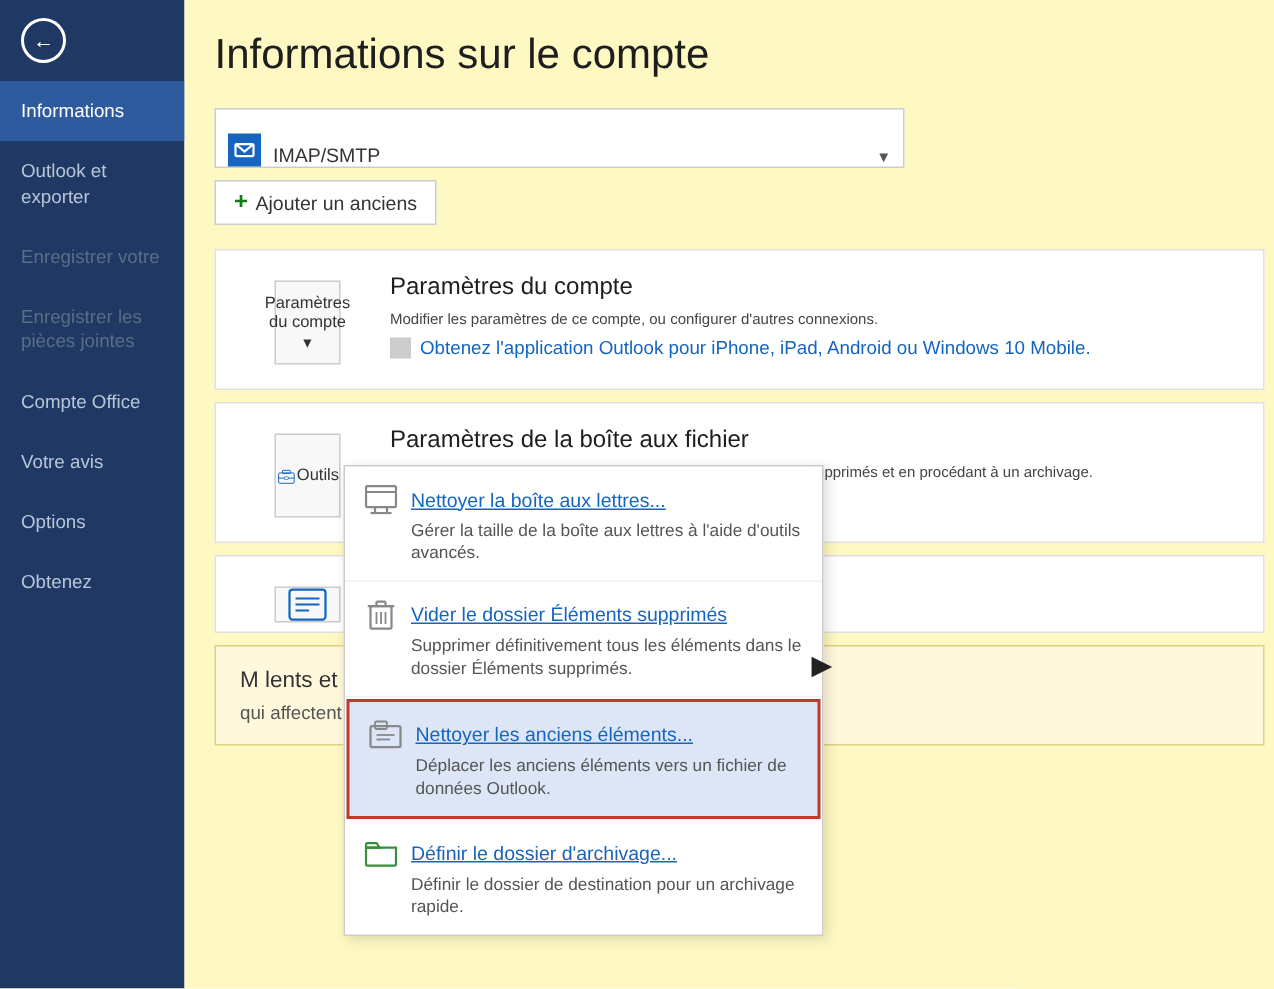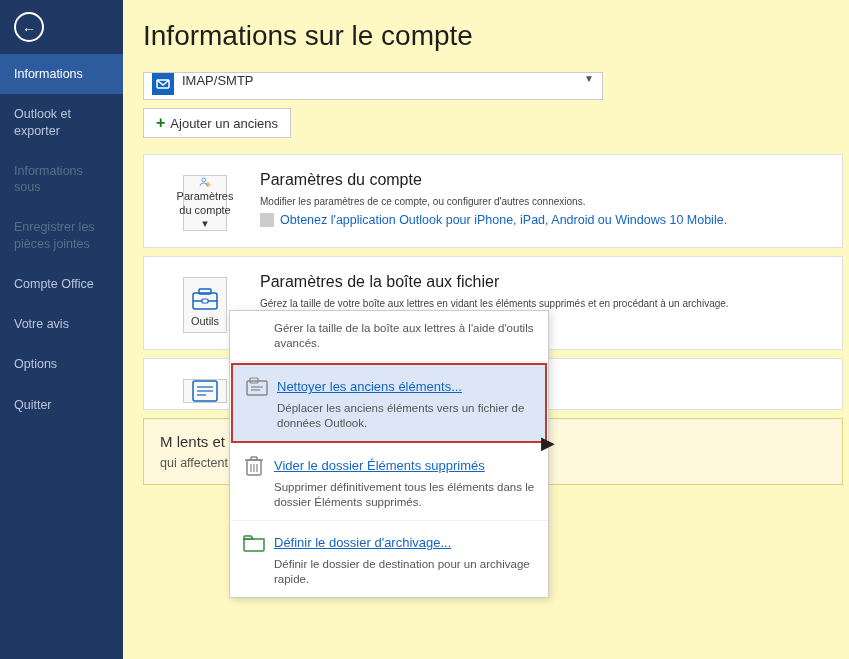--- a/index.html
+++ b/index.html
@@ -58,25 +58,25 @@
     .page-title {
       font-size: 28px;
       font-weight: 300;
       color: #1e1e1e;
       margin-bottom: 20px;
     }
 
     
     .account-selector {
       display: flex;
-      align-items: flex-start;
+      align-items: flex-end;
       border: 1px solid #ccc;
       background: #fff;
       width: 460px;
-      height: 28px;
+      height: 40px;
       padding: 0 8px;
       margin-bottom: 8px;
       cursor: pointer;
     }
     .account-selector-icon {
       width: 22px; height: 22px;
       background: #1565c0;
       margin-right: 8px;
       flex-shrink: 0;
       display: flex; align-items: center; justify-content: center;
@@ -128,21 +128,21 @@
       flex-direction: column;
       align-items: center;
       justify-content: flex-start;
       padding-top: 4px;
     }
     .section-icon-box {
       width: 44px; height: 56px;
       border: 1px solid #ccc;
       background: #f8f8f8;
       display: flex; align-items: center; justify-content: center;
-      flex-direction: column;
+      flex-direction: row;
       cursor: pointer;
       position: relative;
     }
     .section-icon-label {
       font-size: 11px;
       text-align: center;
       color: #333;
       margin-top: 2px;
       line-height: 1.2;
     }
@@ -264,36 +264,36 @@
     <div class="back-circle">←</div>
   </div>
   <div class="sidebar-item active">
     <span>Informations</span>
   </div>
   <div class="sidebar-item">
     <span>Outlook et
 exporter</span>
   </div>
   <div class="sidebar-item disabled">
-    <span>Informations sous</span>
+    <span>Enregistrer votre</span>
   </div>
   <div class="sidebar-item disabled">
     <span>Enregistrer les pièces jointes</span>
   </div>
   <div class="sidebar-item">
     <span>Compte Office</span>
   </div>
   <div class="sidebar-item">
     <span>Votre avis</span>
   </div>
   <div class="sidebar-item">
     <span>Options</span>
   </div>
   <div class="sidebar-item">
-    <span>Quitter</span>
+    <span>Obtenez</span>
   </div>
 </div>
 
 <div class="main">
   <div class="main-inner">
     <h1 class="page-title">Informations sur le compte</h1>
 
     
     <div class="account-selector">
       <div class="account-selector-icon">
@@ -384,36 +384,33 @@
     
     <div class="warning-box">
       <div class="warning-title">M lents et désactivés</div>
       <div class="warning-desc">qui affectent votre expérience Outlook.</div>
     </div>
 
     
     <div class="dropdown-menu">
 
       <div class="dropdown-item">
-        <div class="dropdown-item-desc">Gérer la taille de la boîte aux lettres à l'aide d'outils avancés.</div>
-      </div>
-
-      <div class="dropdown-item highlighted">
         <div class="dropdown-item-header">
           <div class="dropdown-item-icon">
             <svg width="22" height="20" viewBox="0 0 22 20">
-              <rect x="1" y="4" width="20" height="14" rx="1" fill="none" stroke="#888" stroke-width="1.5"></rect>
-              <rect x="4" y="1" width="8" height="5" rx="1" fill="none" stroke="#888" stroke-width="1.2"></rect>
-              <line x1="5" y1="10" x2="17" y2="10" stroke="#888" stroke-width="1.2"></line>
-              <line x1="5" y1="13" x2="14" y2="13" stroke="#888" stroke-width="1.2"></line>
+              <rect x="1" y="1" width="20" height="14" rx="1" fill="none" stroke="#888" stroke-width="1.5"></rect>
+              <line x1="1" y1="5" x2="21" y2="5" stroke="#888" stroke-width="1.2"></line>
+              <line x1="7" y1="15" x2="7" y2="19" stroke="#888" stroke-width="1.5"></line>
+              <line x1="15" y1="15" x2="15" y2="19" stroke="#888" stroke-width="1.5"></line>
+              <line x1="4" y1="19" x2="18" y2="19" stroke="#888" stroke-width="1.5"></line>
             </svg>
           </div>
-          <span class="dropdown-item-title">Nettoyer les anciens éléments...</span>
-        </div>
-        <div class="dropdown-item-desc">Déplacer les anciens éléments vers un fichier de données Outlook.</div>
+          <span class="dropdown-item-title">Nettoyer la boîte aux lettres...</span>
+        </div>
+        <div class="dropdown-item-desc">Gérer la taille de la boîte aux lettres à l'aide d'outils avancés.</div>
       </div>
 
       <div class="dropdown-item">
         <div class="dropdown-item-header">
           <div class="dropdown-item-icon">
             <svg width="18" height="22" viewBox="0 0 18 22">
               <rect x="2" y="5" width="14" height="15" rx="1" fill="none" stroke="#888" stroke-width="1.5"></rect>
               <line x1="0" y1="5" x2="18" y2="5" stroke="#888" stroke-width="1.5"></line>
               <line x1="6" y1="5" x2="6" y2="2" stroke="#888" stroke-width="1.5"></line>
               <line x1="12" y1="5" x2="12" y2="2" stroke="#888" stroke-width="1.5"></line>
@@ -421,20 +418,35 @@
               <line x1="6" y1="9" x2="6" y2="17" stroke="#888" stroke-width="1.2"></line>
               <line x1="9" y1="9" x2="9" y2="17" stroke="#888" stroke-width="1.2"></line>
               <line x1="12" y1="9" x2="12" y2="17" stroke="#888" stroke-width="1.2"></line>
             </svg>
           </div>
           <span class="dropdown-item-title">Vider le dossier Éléments supprimés</span>
         </div>
         <div class="dropdown-item-desc">Supprimer définitivement tous les éléments dans le dossier Éléments supprimés.</div>
       </div>
 
+      <div class="dropdown-item highlighted">
+        <div class="dropdown-item-header">
+          <div class="dropdown-item-icon">
+            <svg width="22" height="20" viewBox="0 0 22 20">
+              <rect x="1" y="4" width="20" height="14" rx="1" fill="none" stroke="#888" stroke-width="1.5"></rect>
+              <rect x="4" y="1" width="8" height="5" rx="1" fill="none" stroke="#888" stroke-width="1.2"></rect>
+              <line x1="5" y1="10" x2="17" y2="10" stroke="#888" stroke-width="1.2"></line>
+              <line x1="5" y1="13" x2="14" y2="13" stroke="#888" stroke-width="1.2"></line>
+            </svg>
+          </div>
+          <span class="dropdown-item-title">Nettoyer les anciens éléments...</span>
+        </div>
+        <div class="dropdown-item-desc">Déplacer les anciens éléments vers un fichier de données Outlook.</div>
+      </div>
+
       <div class="dropdown-item">
         <div class="dropdown-item-header">
           <div class="dropdown-item-icon">
             <svg width="22" height="18" viewBox="0 0 22 18">
               <path d="M1 5 L1 16 Q1 17 2 17 L20 17 Q21 17 21 16 L21 5 Z" fill="none" stroke="#388e3c" stroke-width="1.5"></path>
               <path d="M1 5 L1 3 Q1 2 2 2 L8 2 L10 5 Z" fill="none" stroke="#388e3c" stroke-width="1.5"></path>
             </svg>
           </div>
           <span class="dropdown-item-title">Définir le dossier d'archivage...</span>
         </div>

